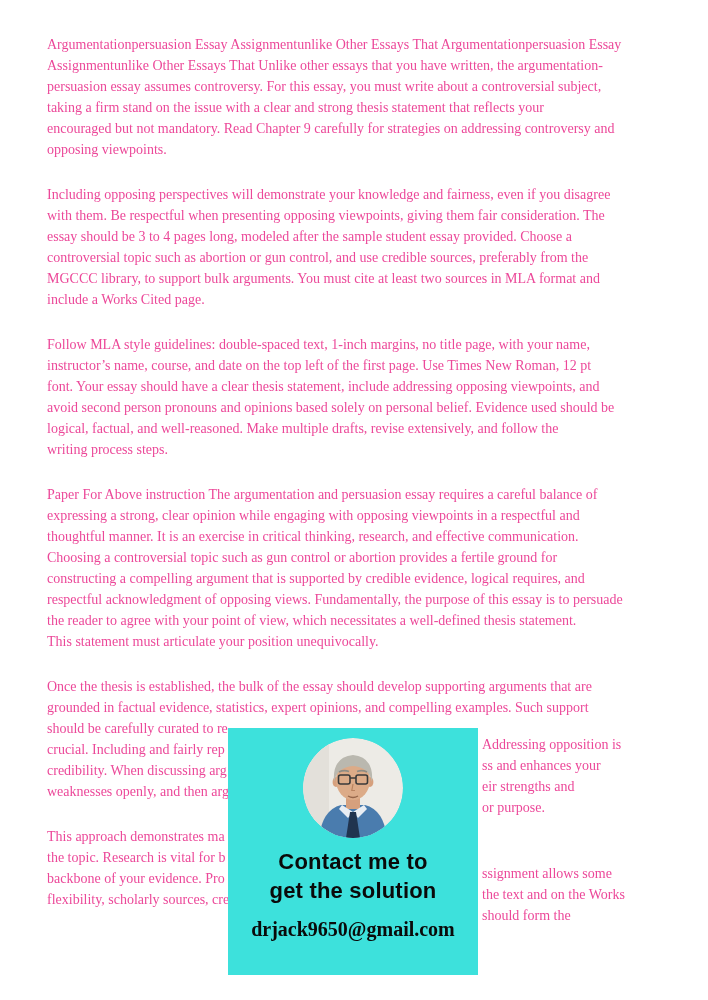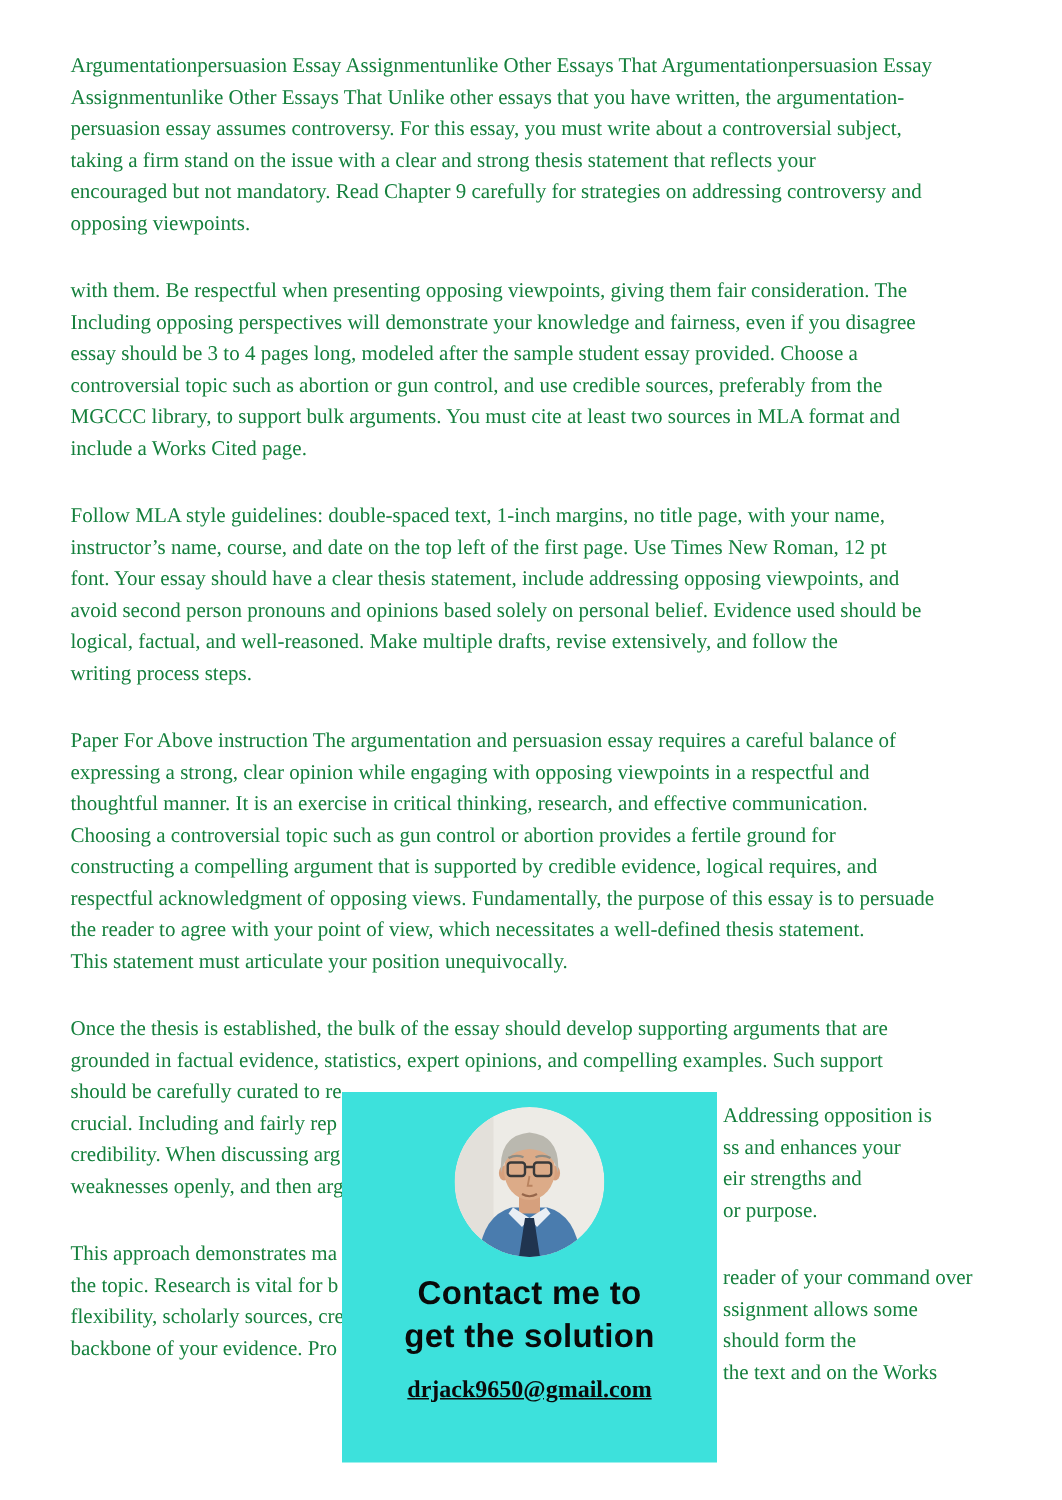--- a/index.html
+++ b/index.html
@@ -9,21 +9,21 @@
     background: #ffffff;
     position: relative;
     overflow: hidden;
     font-family: "Liberation Serif", serif;
   }
   .doc-text {
     position: absolute;
     left: 47px;
     top: 34px;
     width: 616px;
-    color: #15803d;
+    color: #ec4899;
     font-size: 14px;
   }
   .paragraph { margin: 0 0 24px 0; }
   .line {
     height: 21px;
     line-height: 21px;
     white-space: nowrap;
     position: relative;
   }
   .frag-right {
@@ -57,40 +57,39 @@
     font-weight: 700;
     font-size: 22px;
     line-height: 29px;
     color: #0a0a0a;
     letter-spacing: 0.2px;
   }
   .promo-email {
     margin-top: 13px;
     font-family: "Liberation Serif", serif;
     font-weight: 700;
-    font-size: 16px;
+    font-size: 20px;
     color: #0a0a0a;
-    text-decoration: underline;
   }
 </style>
 </head>
 <body>
 
 <div class="doc-text">
     <div class="paragraph">
       <div class="line">Argumentationpersuasion Essay Assignmentunlike Other Essays That Argumentationpersuasion Essay</div>
       <div class="line">Assignmentunlike Other Essays That Unlike other essays that you have written, the argumentation-</div>
       <div class="line">persuasion essay assumes controversy. For this essay, you must write about a controversial subject,</div>
       <div class="line">taking a firm stand on the issue with a clear and strong thesis statement that reflects your</div>
       <div class="line">encouraged but not mandatory. Read Chapter 9 carefully for strategies on addressing controversy and</div>
       <div class="line">opposing viewpoints.</div>
     </div>
     <div class="paragraph">
+      <div class="line">Including opposing perspectives will demonstrate your knowledge and fairness, even if you disagree</div>
       <div class="line">with them. Be respectful when presenting opposing viewpoints, giving them fair consideration. The</div>
-      <div class="line">Including opposing perspectives will demonstrate your knowledge and fairness, even if you disagree</div>
       <div class="line">essay should be 3 to 4 pages long, modeled after the sample student essay provided. Choose a</div>
       <div class="line">controversial topic such as abortion or gun control, and use credible sources, preferably from the</div>
       <div class="line">MGCCC library, to support bulk arguments. You must cite at least two sources in MLA format and</div>
       <div class="line">include a Works Cited page.</div>
     </div>
     <div class="paragraph">
       <div class="line">Follow MLA style guidelines: double-spaced text, 1-inch margins, no title page, with your name,</div>
       <div class="line">instructor’s name, course, and date on the top left of the first page. Use Times New Roman, 12 pt</div>
       <div class="line">font. Your essay should have a clear thesis statement, include addressing opposing viewpoints, and</div>
       <div class="line">avoid second person pronouns and opinions based solely on personal belief. Evidence used should be</div>
@@ -109,24 +108,24 @@
     </div>
     <div class="paragraph">
       <div class="line">Once the thesis is established, the bulk of the essay should develop supporting arguments that are</div>
       <div class="line">grounded in factual evidence, statistics, expert opinions, and compelling examples. Such support</div>
       <div class="line"><span class="frag-left">should be carefully curated to re</span><span class="frag-right">Addressing opposition is</span></div>
       <div class="line"><span class="frag-left">crucial. Including and fairly rep</span><span class="frag-right">ss and enhances your</span></div>
       <div class="line"><span class="frag-left">credibility. When discussing arg</span><span class="frag-right">eir strengths and</span></div>
       <div class="line"><span class="frag-left">weaknesses openly, and then arg</span><span class="frag-right">or purpose.</span></div>
     </div>
     <div class="paragraph">
-      <div class="line"><span class="frag-left">This approach demonstrates ma</span><span class="frag-right">reader of your command over</span></div>
+      <div class="line"><span class="frag-left">This approach demonstrates ma</span></div>
       <div class="line"><span class="frag-left">the topic. Research is vital for b</span><span class="frag-right">ssignment allows some</span></div>
+      <div class="line"><span class="frag-left">backbone of your evidence. Pro</span><span class="frag-right">the text and on the Works</span></div>
       <div class="line"><span class="frag-left">flexibility, scholarly sources, cre</span><span class="frag-right">should form the</span></div>
-      <div class="line"><span class="frag-left">backbone of your evidence. Pro</span><span class="frag-right">the text and on the Works</span></div>
     </div>
   </div>
 
 <div class="promo-card" style="background: rgb(61, 225, 220);">
   <div class="avatar">
     <svg viewBox="0 0 100 100" width="100" height="100">
       <defs>
         <clipPath id="avclip">
             <circle cx="50" cy="50" r="50"></circle>
           </clipPath>

